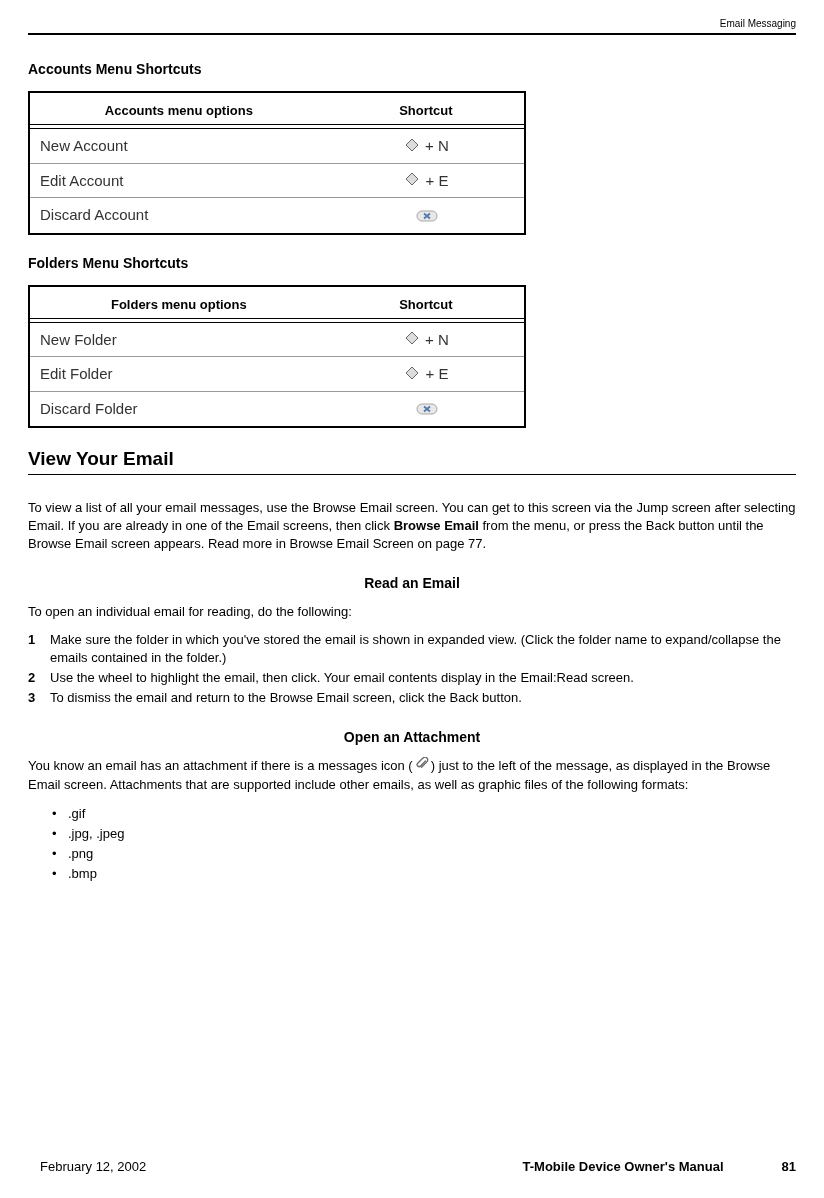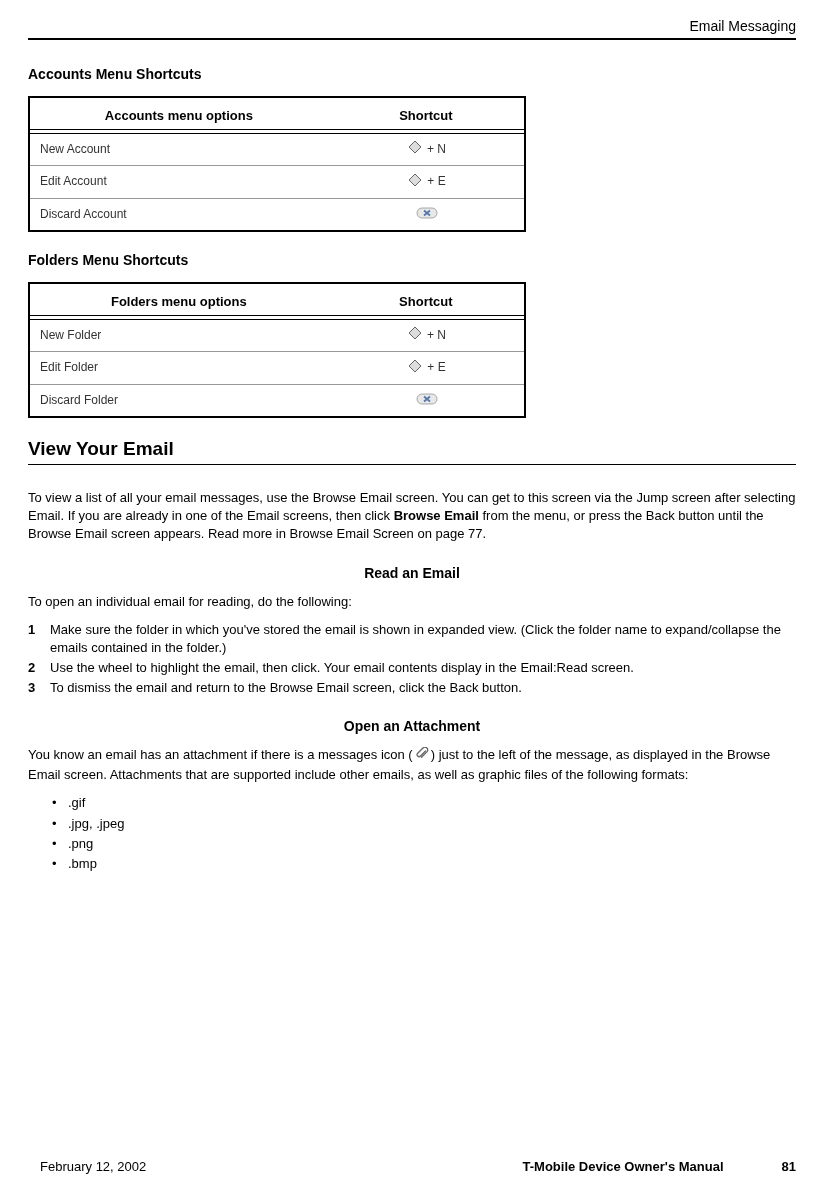--- a/index.html
+++ b/index.html
@@ -8,21 +8,21 @@
       font-size: 13px;
       color: #000;
       background: #fff;
       width: 824px;
       height: 1198px;
       position: relative;
       padding: 18px 28px 0 28px;
     }
     .header-right {
       text-align: right;
-      font-size: 14px;
+      font-size: 10px;
       padding-bottom: 4px;
     }
     .top-rule {
       border: none;
       border-top: 2px solid #000;
       margin-bottom: 26px;
     }
     .section-heading {
       font-weight: bold;
       font-size: 14px;
@@ -47,21 +47,21 @@
       width: 198px;
     }
     table.shortcuts tr.spacer td {
       height: 4px;
       padding: 0;
       border-bottom: 1px solid #000;
     }
     table.shortcuts td {
       padding: 8px 8px 8px 10px;
       border-bottom: 1px solid #999;
-      font-size: 12px;
+      font-size: 15px;
       vertical-align: top;
       color: #333;
     }
     table.shortcuts tr:last-child td {
       border-bottom: none;
     }
     table.shortcuts td.option {
       text-align: left;
     }
     table.shortcuts td.shortcut {

